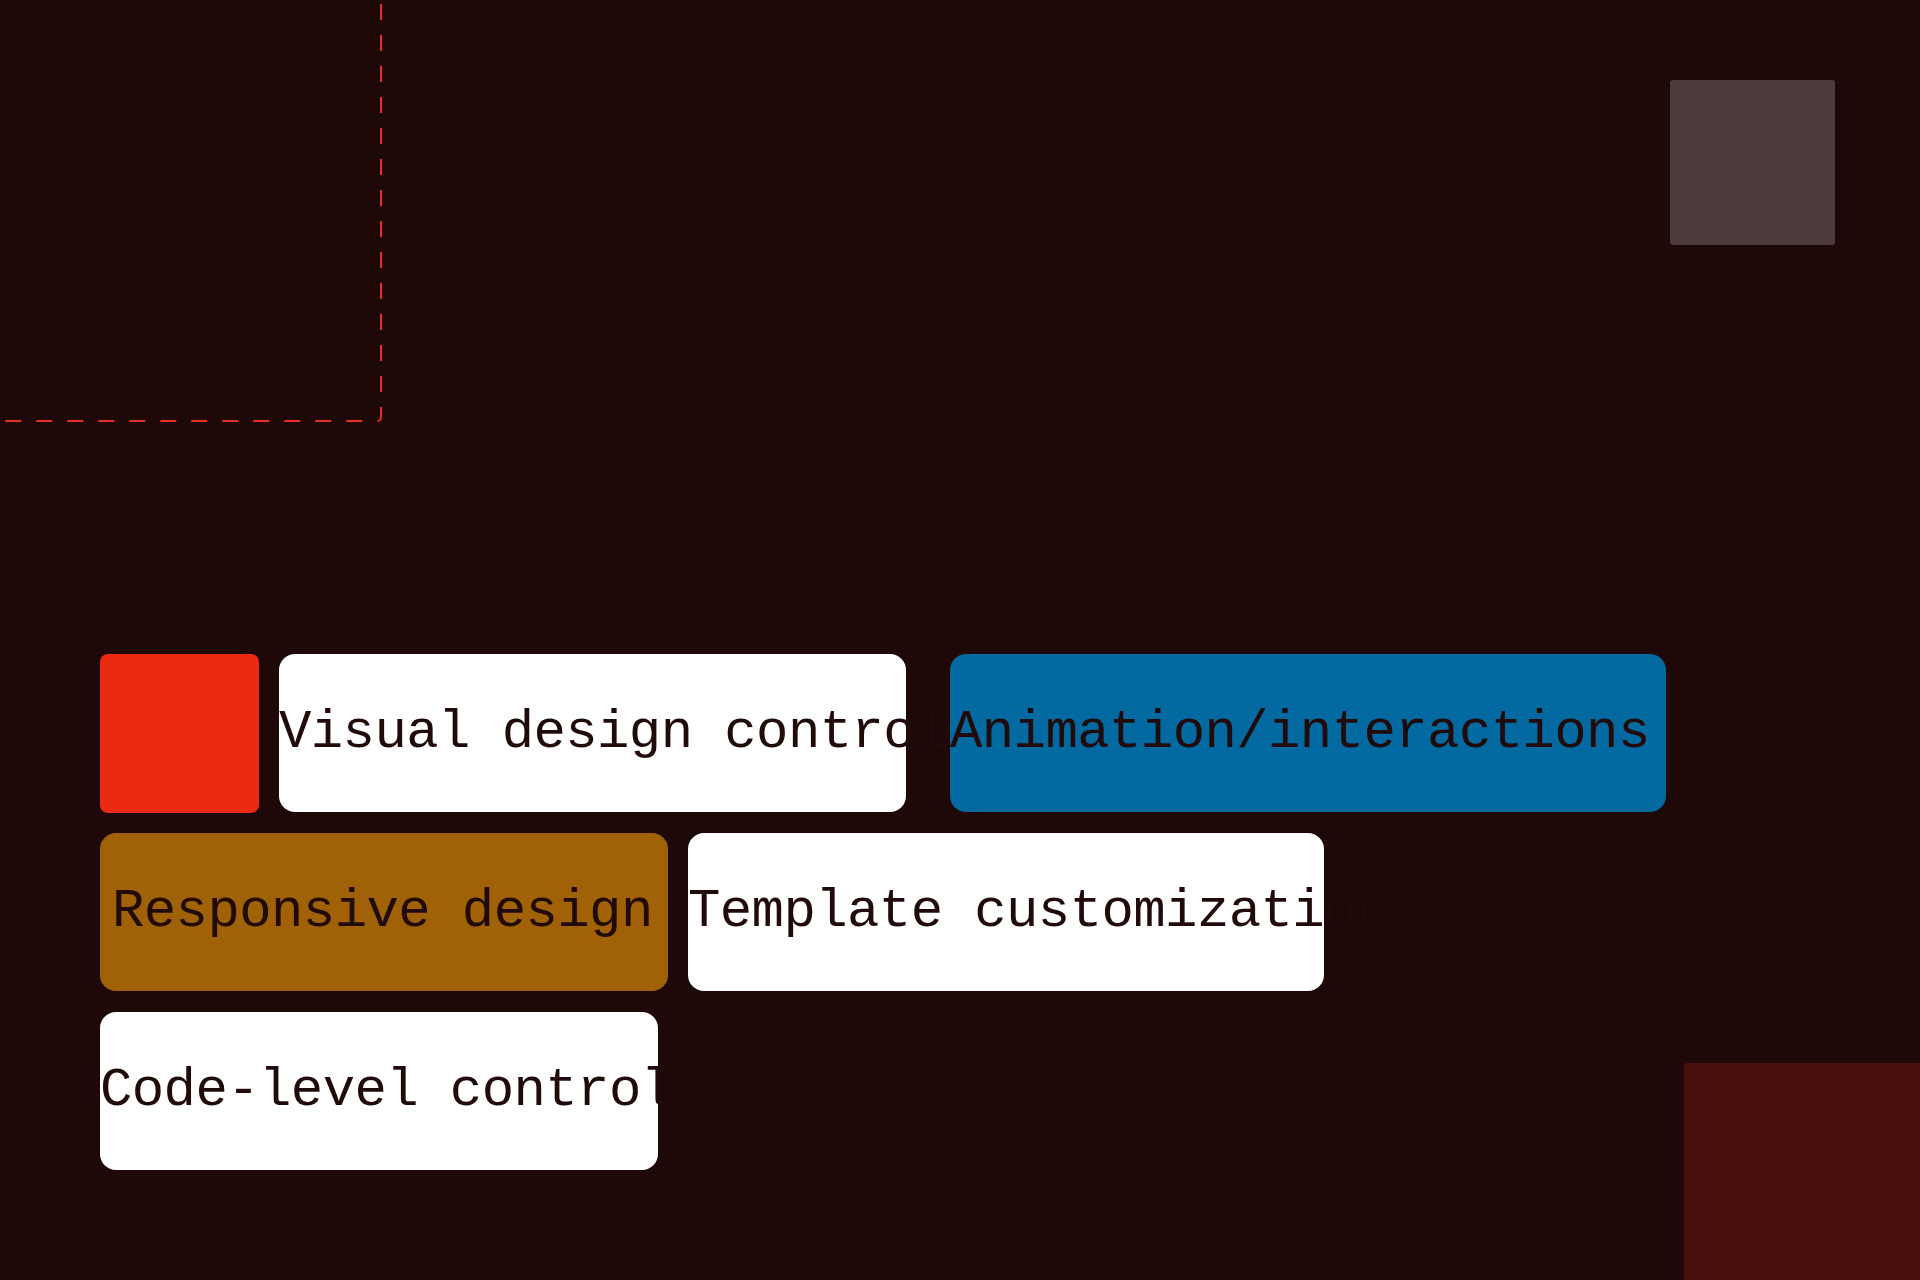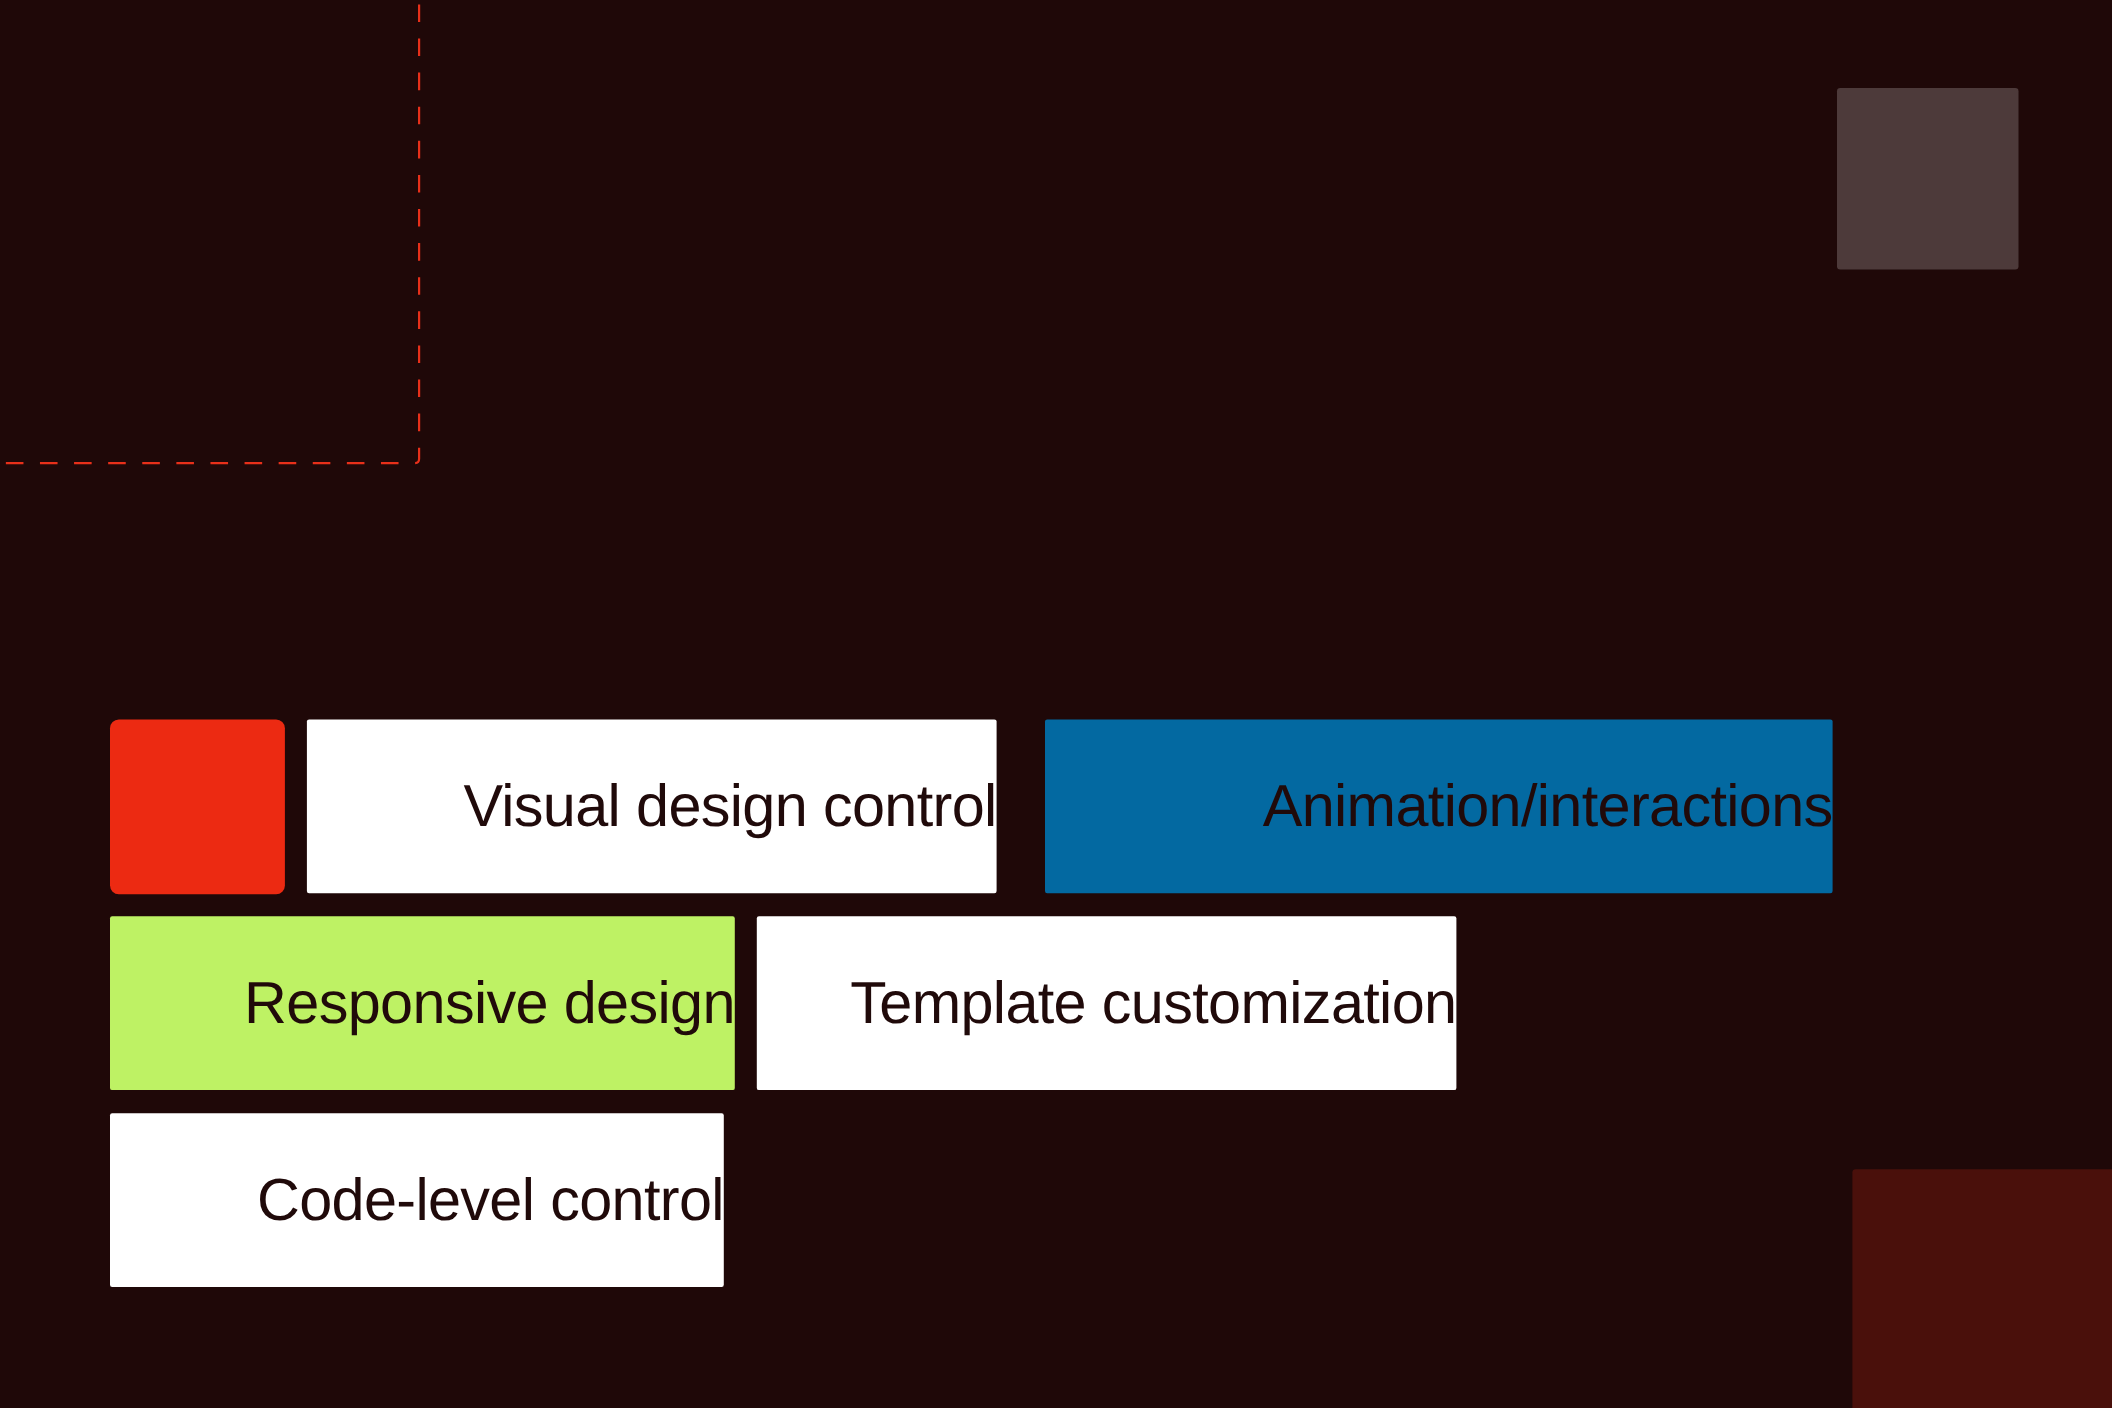--- a/index.html
+++ b/index.html
@@ -50,28 +50,29 @@
       top: 654px;
       width: 159px;
       height: 159px;
       border-radius: 8px;
     }
     .chip {
       position: absolute;
       height: 158px;
       box-sizing: border-box;
       background: #ffffff;
-      border-radius: 2px;
+      border-radius: 16px;
       display: flex;
       align-items: center;
-      justify-content: flex-end;
+      justify-content: flex-start;
       white-space: nowrap;
       font-size: 54px;
       letter-spacing: -0.6px;
       cursor: pointer;
+      font-family: Liberation Mono, monospace;
     }
     .chip span {
       display: block;
       line-height: 1;
     }
   </style>
 </head>
 <body style="background: rgb(31, 8, 8);">
 
 <div class="dashed-frame">
@@ -86,21 +87,21 @@
 <div class="accent-square" style="background: rgb(236, 42, 18);"></div>
 
 <div class="chip" style="left: 279px; top: 654px; width: 627px; background: rgb(255, 255, 255); color: rgb(32, 10, 10);">
   <span>Visual design control</span>
 </div>
 
 <div class="chip" style="left: 950px; top: 654px; width: 716px; background: #0369a1; color: rgb(32, 10, 10);">
   <span>Animation/interactions</span>
 </div>
 
-<div class="chip" style="left: 100px; top: 833px; width: 568px; background: #bef264; color: rgb(32, 10, 10);">
+<div class="chip" style="left: 100px; top: 833px; width: 568px; background: #a16207; color: rgb(32, 10, 10); padding-left: 12px;">
   <span>Responsive design</span>
 </div>
 
 <div class="chip" style="left: 688px; top: 833px; width: 636px; background: rgb(255, 255, 255); color: rgb(32, 10, 10);">
   <span>Template customization</span>
 </div>
 
 <div class="chip" style="left: 100px; top: 1012px; width: 558px; background: rgb(255, 255, 255); color: rgb(32, 10, 10);">
   <span>Code-level control</span>
 </div>

